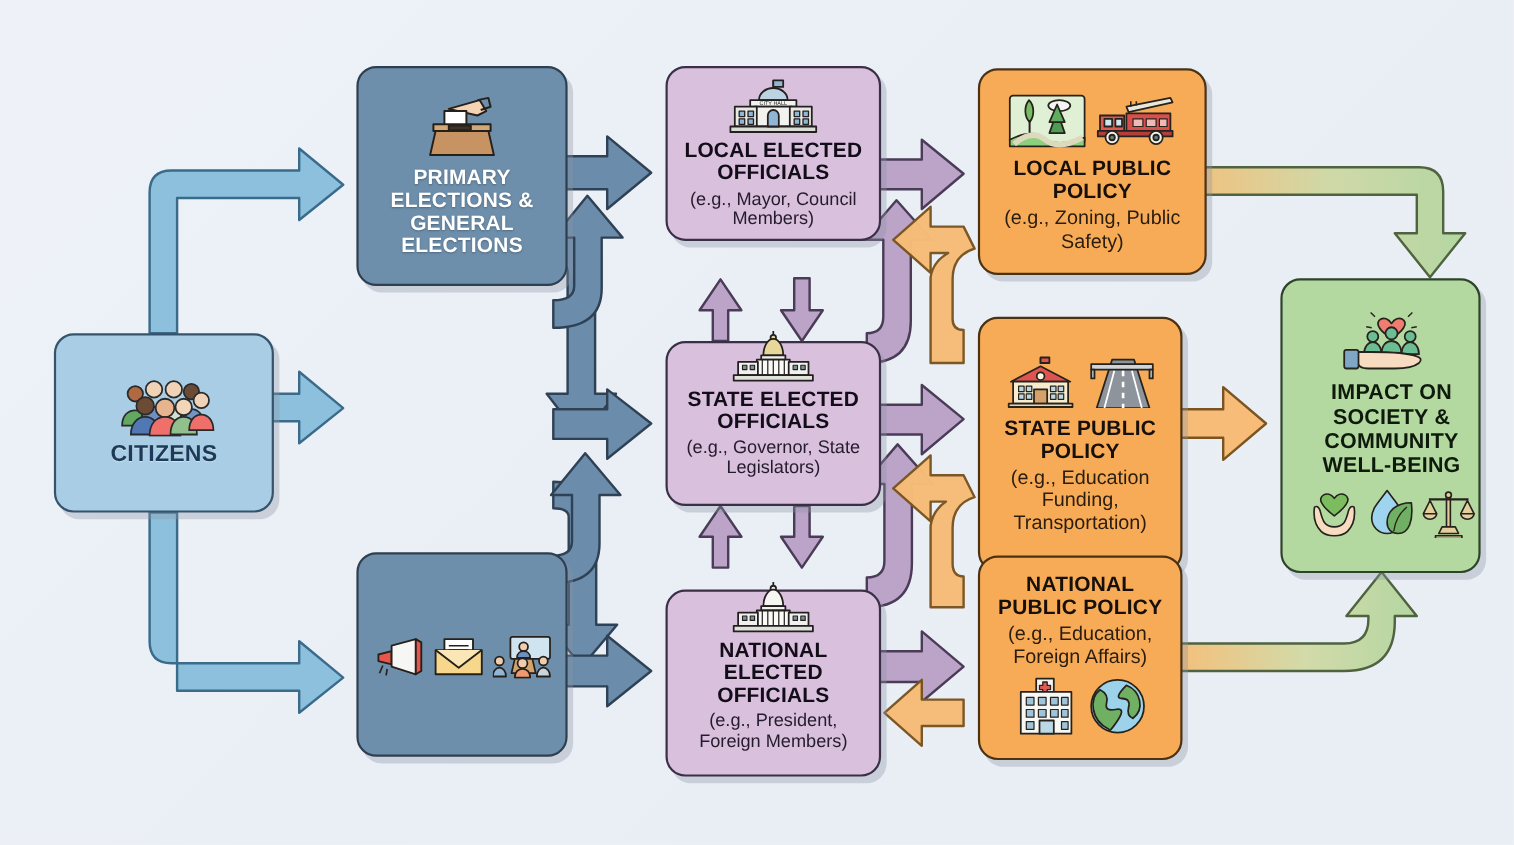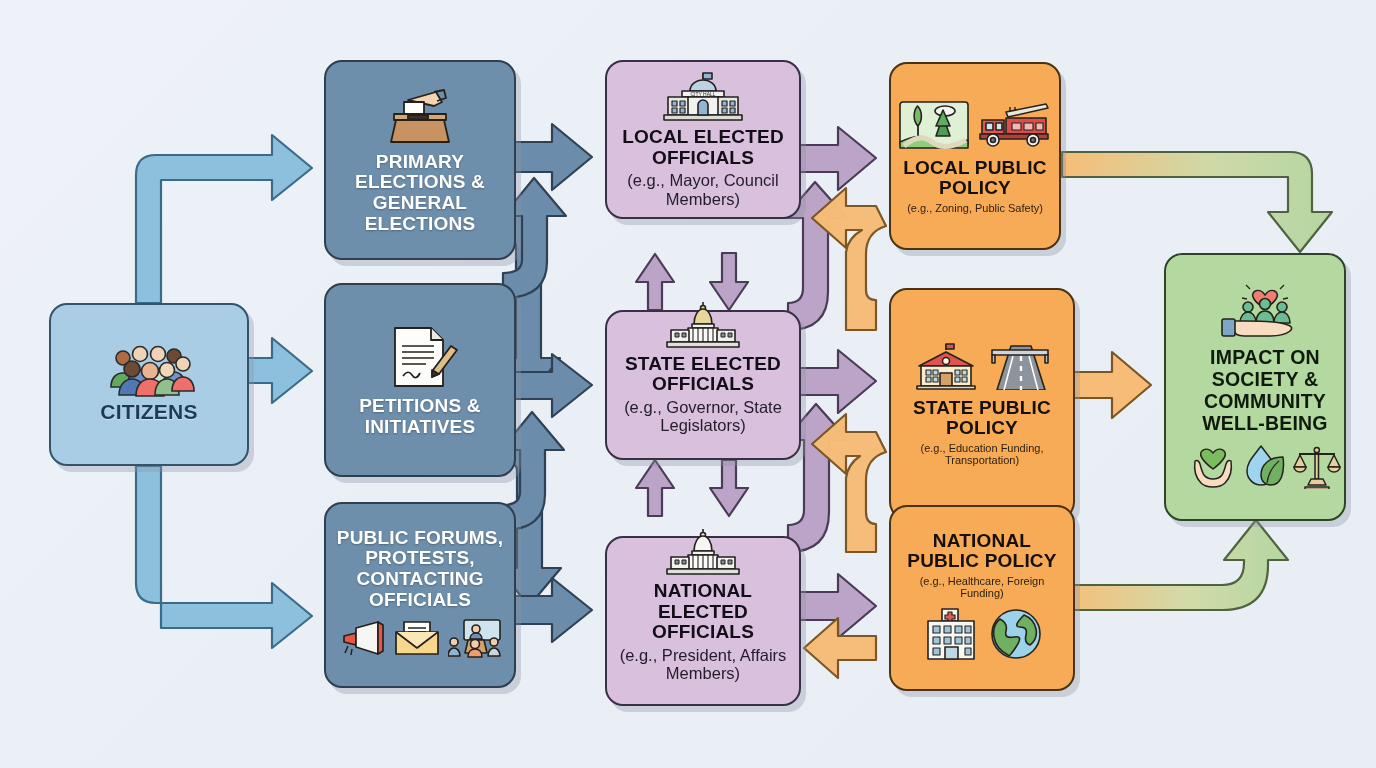--- a/index.html
+++ b/index.html
@@ -47,34 +47,34 @@
 
   .n-parti{background:#6e8fab;border-color:#2e3f4f;}
   .n-parti .ttl{color:#ffffff;font-size:19px;text-shadow:0 1px 2px rgba(40,55,70,.45);}
 
   .n-official{background:#d9c0dd;border-color:#3a2f46;}
   .n-official .ttl{color:#120d18;font-size:19px;}
   .n-official .sub{color:#241b2c;font-size:16.5px;}
 
   .n-policy{background:#f7ab56;border-color:#4a3213;}
   .n-policy .ttl{color:#17100a;font-size:19px;}
-  .n-policy .sub{color:#2a1d0f;font-size:11px;}
+  .n-policy .sub{color:#2a1d0f;font-size:18px;}
 
   .n-impact{background:#b4d9a0;border-color:#2d4428;padding-left:28px;}
   .n-impact .ttl{color:#0e1a0c;font-size:19.5px;line-height:1.12;}
 
   
   #citizens      {left:36px;  top:303px; width:200px; height:163px;}
   #elections     {left:311px; top:60px;  width:192px; height:200px;}
   #petitions     {left:311px; top:283px; width:192px; height:194px;}
   #forums        {left:311px; top:502px; width:192px; height:186px;}
   #local-off     {left:592px; top:60px;  width:196px; height:159px;}
   #state-off     {left:592px; top:310px; width:196px; height:150px;}
   #national-off  {left:592px; top:536px; width:196px; height:170px;}
-  #local-pol     {left:876px; top:62px;  width:172px; height:188px;}
+  #local-pol     {left:876px; top:62px;  width:208px; height:188px;}
   #state-pol     {left:876px; top:288px; width:186px; height:232px;}
   #national-pol  {left:876px; top:505px; width:186px; height:186px;}
   #impact        {left:1151px;top:253px; width:182px; height:268px;}
 
   .ic{display:block;}
 </style>
 </head>
 <body>
 
 <div id="stage">
@@ -212,40 +212,22 @@
           <rect x="26" y="16" width="20" height="26" fill="#fff"></rect>
           <path d="M16 28 h52 v6 H16 z" fill="#d3a877"></path>
           <path d="M18 34 h48 l5 22 H13 z" fill="#c79363"></path>
           <rect x="30" y="29" width="20" height="4.5" fill="#3d3128"></rect>
         </g>
       </svg>
     </span>
     <div class="ttl">PRIMARY ELECTIONS &amp; GENERAL ELECTIONS</div>
   </div>
 
-  <div class="node n-parti" id="petitions">
-    <span class="ic">
-      <svg width="78" height="70" viewBox="0 0 78 70">
-        <g stroke="#26201a" stroke-width="1.8" stroke-linejoin="round">
-          <path d="M14 6 h36 l12 12 v46 H14 z" fill="#fdfdfb"></path>
-          <path d="M50 6 v12 h12" fill="#eceae4"></path>
-          <g stroke-width="1.6">
-            <path d="M21 24 h32 M21 30 h32 M21 36 h32 M21 42 h24"></path>
-          </g>
-          <path d="M22 54 q5 -7 9 -1 t8 -2" fill="none" stroke-width="1.7"></path>
-          <path d="M52 48 L70 24 l6 4 L58 52 l-7 3z" fill="#ddc088"></path>
-          <path d="M51 55 l7 -3 -7 -4z" fill="#3b3127"></path>
-        </g>
-      </svg>
-    </span>
-    <div class="ttl">PETITIONS &amp; INITIATIVES</div>
-  </div>
 
   <div class="node n-parti" id="forums">
-    <div class="ttl">PUBLIC FORUMS, PROTESTS, CONTACTING OFFICIALS</div>
     <div class="icons" style="margin-top:8px;">
       <span class="ic">
         <svg width="48" height="40" viewBox="0 0 48 40">
           <g stroke="#26201a" stroke-width="1.7" stroke-linejoin="round">
             <path d="M6 18 l12 -3 v12 l-12 -3z" fill="#e8554b"></path>
             <path d="M18 10 L40 4 v32 L18 29z" fill="#f6f6f4"></path>
             <path d="M40 4 l5 3 v26 l-5 3z" fill="#e8554b"></path>
             <g stroke-width="1.5" fill="none">
                 <path d="M10 28 l-3 7"></path>
                 <path d="M14 31 l-1 6"></path>
@@ -361,21 +343,21 @@
           <g fill="#7e8f99" stroke-width="1">
               <rect x="14" y="31" width="4" height="4"></rect>
               <rect x="21" y="31" width="4" height="4"></rect>
           <rect x="60" y="31" width="4" height="4"></rect>
               <rect x="67" y="31" width="4" height="4"></rect>
             </g>
         </g>
       </svg>
     </span>
     <div class="ttl">NATIONAL ELECTED OFFICIALS</div>
-    <div class="sub">(e.g., President, Affairs Members)</div>
+    <div class="sub">(e.g., President, Foreign Members)</div>
   </div>
 
   <div class="node n-policy" id="local-pol">
     <div class="icons" style="margin-bottom:4px;">
       <span class="ic">
         <svg width="72" height="52" viewBox="0 0 72 52">
           <g stroke="#26221c" stroke-width="1.6" stroke-linejoin="round">
             <rect x="2" y="4" width="68" height="44" rx="3" fill="#dff0d4"></rect>
             <ellipse cx="47" cy="13" rx="10" ry="5" fill="#f4f4f2"></ellipse>
             <path d="M20 28 a10 13 0 0 1 -0.5 -20 a10 13 0 0 1 0.5 20z" fill="#77bb63"></path>
@@ -459,21 +441,21 @@
           </g>
         </svg>
       </span>
     </div>
     <div class="ttl">STATE PUBLIC POLICY</div>
     <div class="sub">(e.g., Education Funding, Transportation)</div>
   </div>
 
   <div class="node n-policy" id="national-pol">
     <div class="ttl">NATIONAL PUBLIC POLICY</div>
-    <div class="sub">(e.g., Healthcare, Foreign Funding)</div>
+    <div class="sub">(e.g., Education, Foreign Affairs)</div>
     <div class="icons" style="margin-top:8px;">
       <span class="ic">
         <svg width="62" height="54" viewBox="0 0 62 54">
           <g stroke="#26221c" stroke-width="1.6" stroke-linejoin="round">
             <rect x="22" y="2" width="16" height="12" fill="#f3f3f0"></rect>
             <path d="M28 5 h4 v3 h3 v4 h-3 v3 h-4 v-3 h-3 v-4 h3z" fill="#e05a55" stroke-width="1.2"></path>
             <rect x="8" y="14" width="46" height="38" fill="#f7f7f4"></rect>
             <g fill="#9fc4da" stroke-width="1.1">
               <rect x="13" y="19" width="7" height="7"></rect>
                 <rect x="24" y="19" width="7" height="7"></rect>

